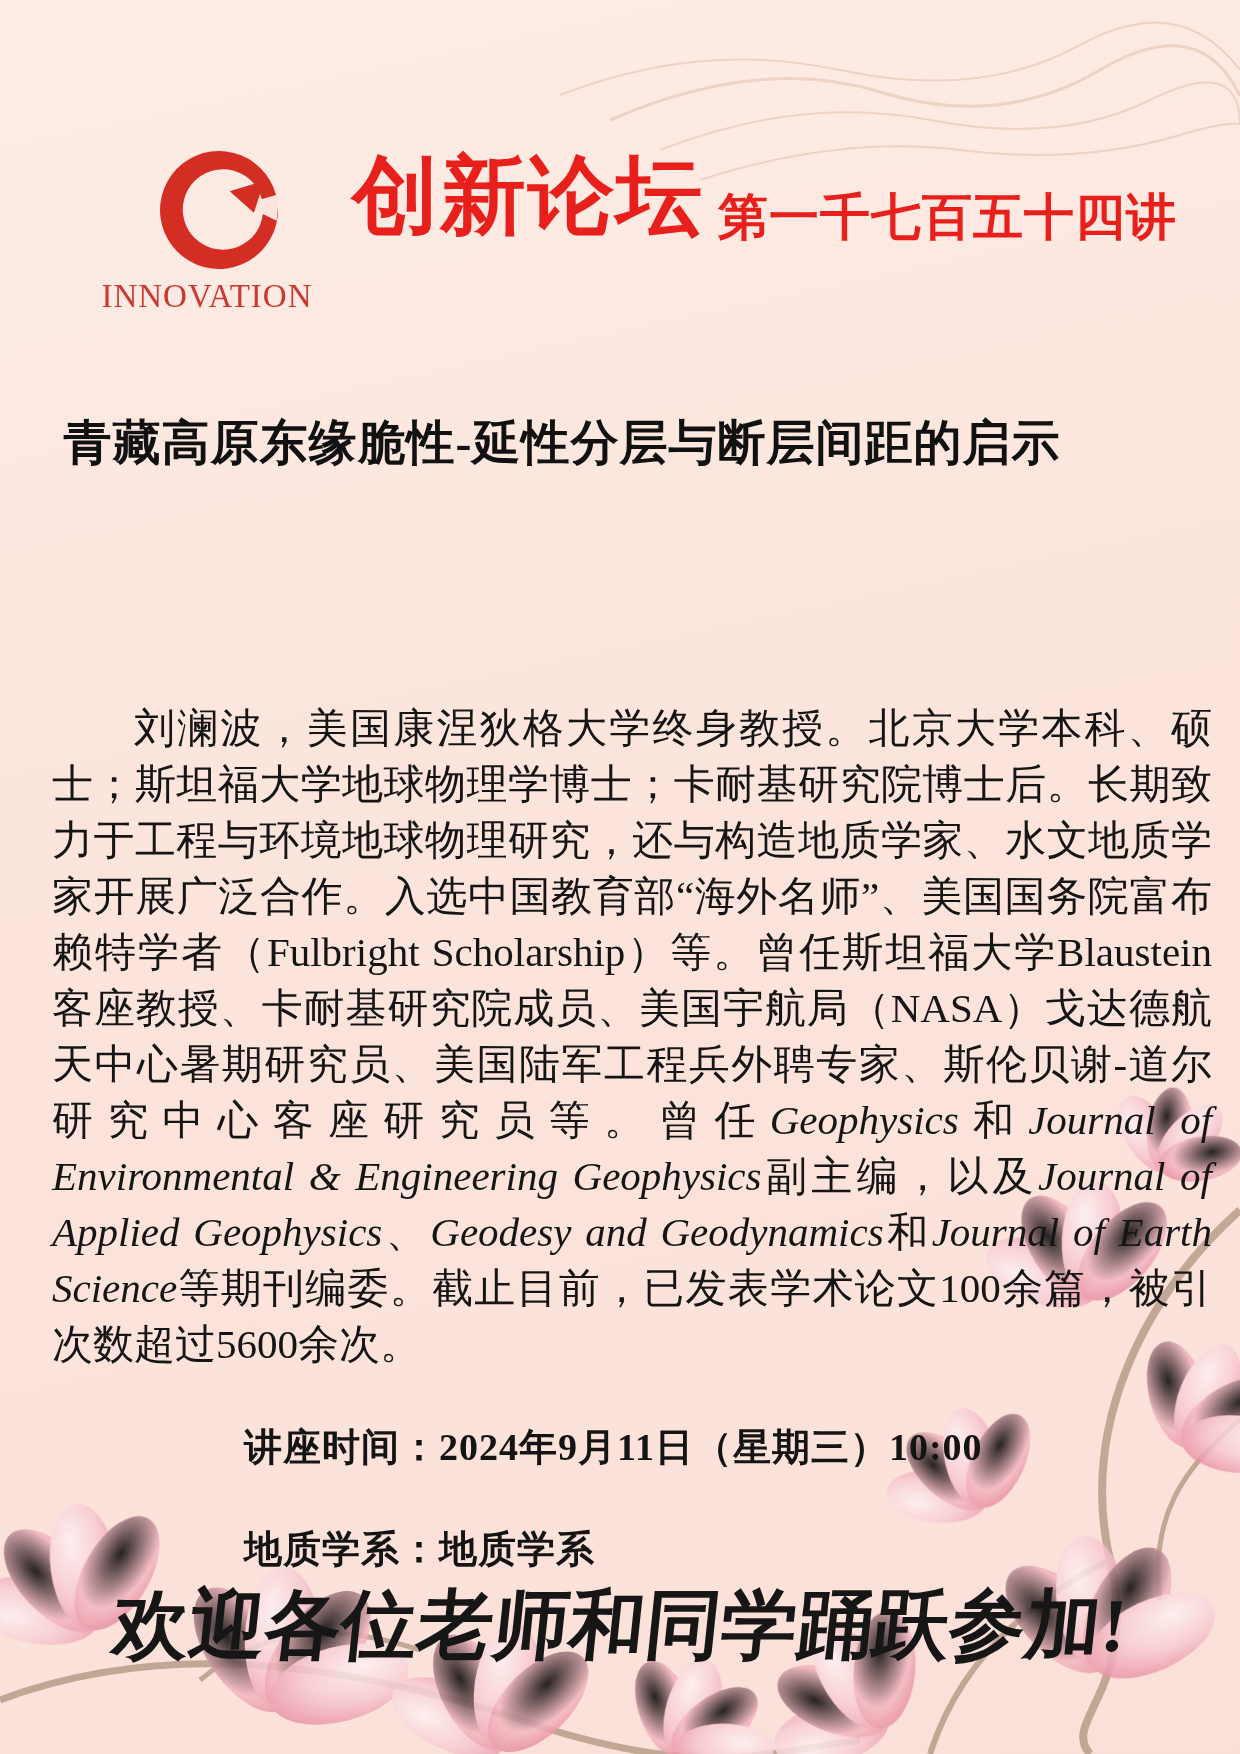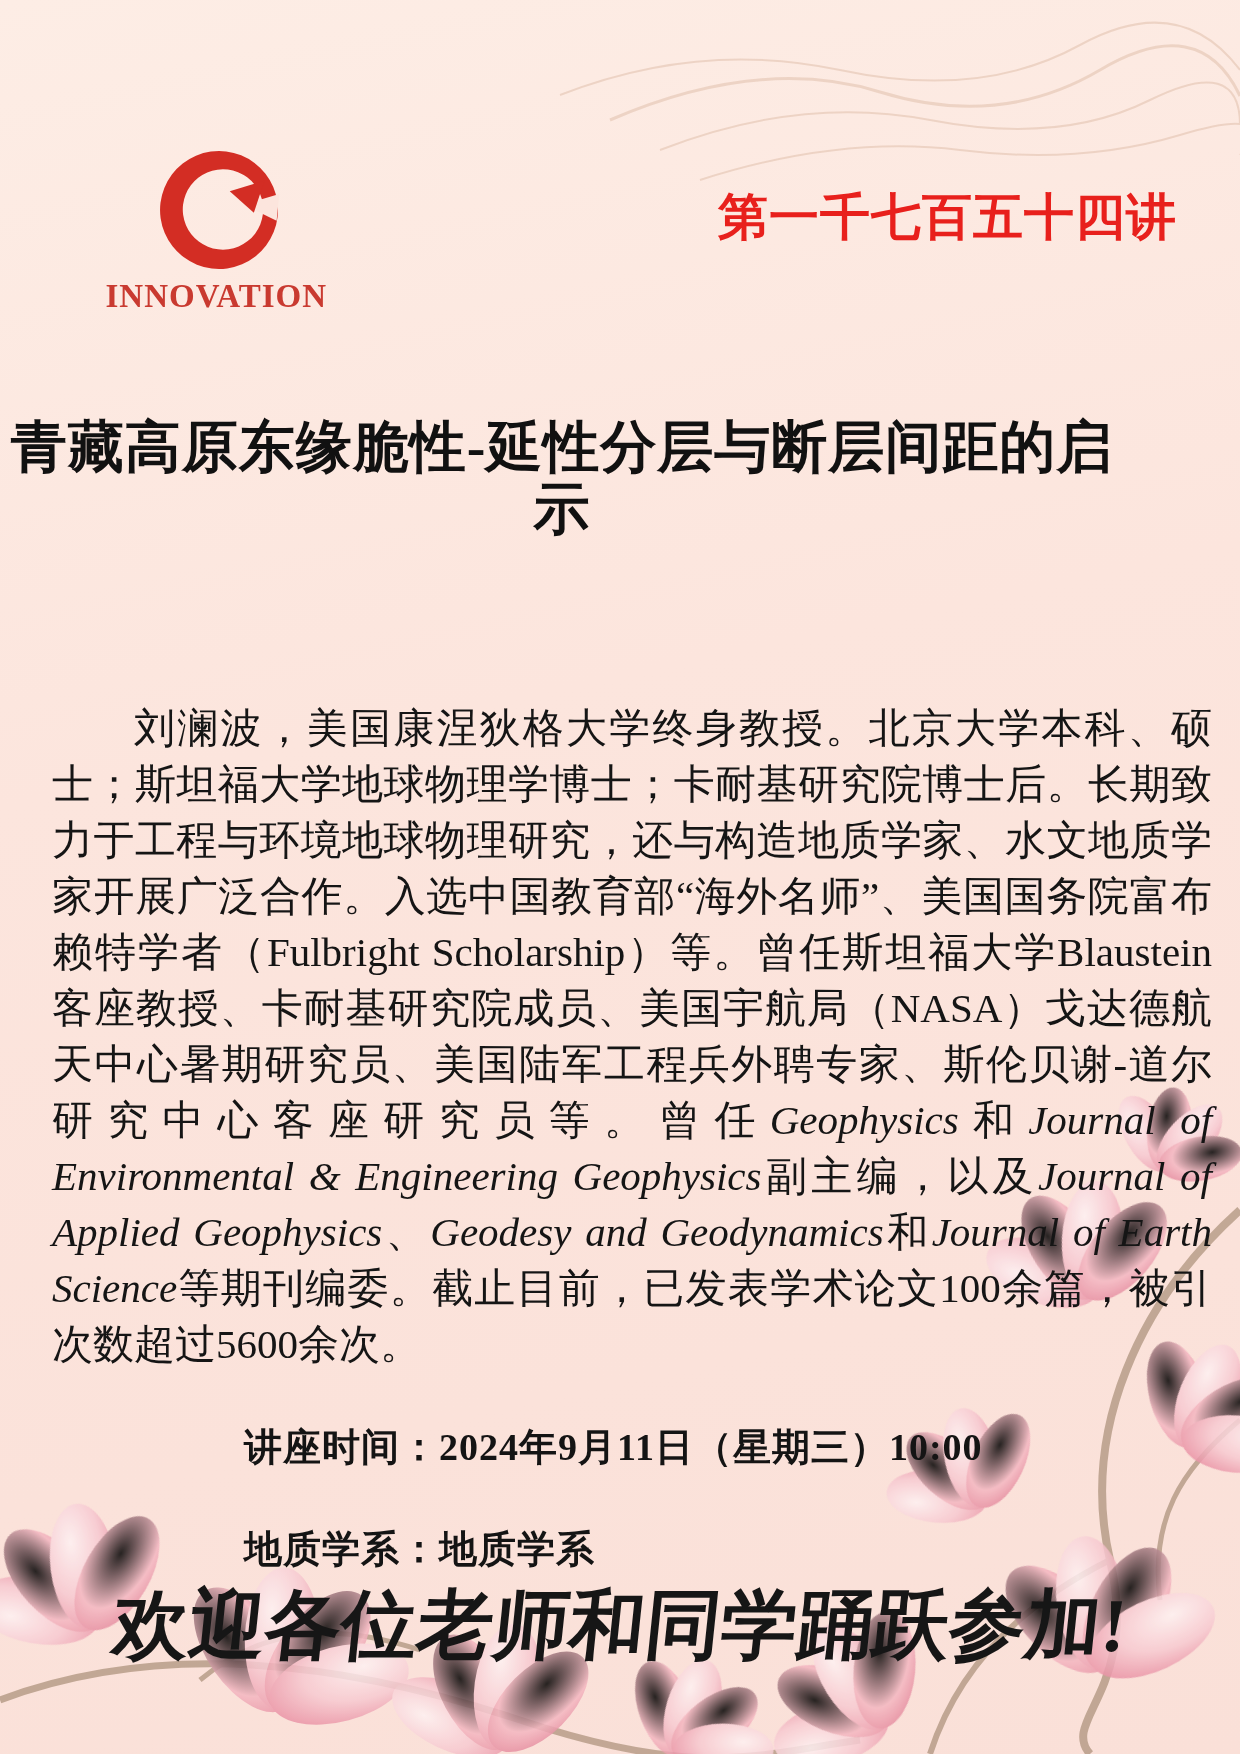--- a/index.html
+++ b/index.html
@@ -6,36 +6,36 @@
   .page{
     position:relative;width:1240px;height:1754px;overflow:hidden;
     background:linear-gradient(168deg,#fdede5 0%,#fce5dd 40%,#fbe2da 75%,#fae0d8 100%);
     font-family:"Liberation Serif","DejaVu Serif",serif;color:#141414;
   }
   .decor{position:absolute;left:0;top:0;width:1240px;height:1754px;z-index:1;}
   .layer{position:absolute;left:0;top:0;width:1240px;height:1754px;z-index:2;}
 
   .logo-svg{position:absolute;left:152px;top:143px;width:134px;height:134px;}
   .innovation{
-    position:absolute;left:87px;top:278px;width:240px;text-align:right;
-    font-size:33px;letter-spacing:1px;color:#c93a30;font-weight:700;
+    position:absolute;left:87px;top:278px;width:240px;text-align:center;
+    font-size:33px;letter-spacing:1px;color:#c93a30;font-weight:400;
   }
   .forum-title{
     position:absolute;left:352px;top:152px;
     font-family:"Liberation Sans","DejaVu Sans",sans-serif;
     font-size:86px;font-weight:700;color:#e8201c;letter-spacing:2px;line-height:1;
   }
   .lecture-no{
     position:absolute;left:706px;top:192px;
     font-family:"Liberation Sans","DejaVu Sans",sans-serif;
     font-size:50px;font-weight:700;color:#e8201c;letter-spacing:1px;line-height:1;margin-left:12px;
   }
   .lec-title{
     position:absolute;left:0;top:417px;width:1124px;text-align:center;
-    font-size:56px;font-weight:700;letter-spacing:1px;line-height:1.1;color:#111;
+    font-size:48px;font-weight:700;letter-spacing:1px;line-height:1.1;color:#111;
   }
   .speakers{position:absolute;left:388px;top:526px;font-size:35px;line-height:52px;}
   .speakers .row{white-space:nowrap;}
   .bio{
     position:absolute;left:40px;top:688px;width:1160px;margin:12px;
     font-size:41px;line-height:56px;text-align:justify;text-indent:2em;color:#151515;
   }
   .bio .it{font-style:italic;}
   .details{
     position:absolute;left:244px;top:1372px;font-size:38px;line-height:54px;
@@ -148,20 +148,21 @@
 
   <div class="layer">
 
     <svg class="logo-svg" viewBox="0 0 100 100">
       <path fill-rule="evenodd" fill="#d32d24" d="M50,6 a44,44 0 1,0 0.01,0 z M53,20 a30,30 0 1,1 -0.01,0 z" transform="rotate(-8 50 50)"></path>
       <path d="M95,38 L68,46 L93,58 Z" fill="#fce5dd"></path>
       <path d="M58,36 L84,28 L76,52 Z" fill="#d32d24"></path>
     </svg>
     <div class="innovation">INNOVATION</div>
 
+    <div class="forum-title">创新论坛</div>
     <div class="lecture-no">第一千七百五十四讲</div>
 
     <div class="lec-title">青藏高原东缘脆性-延性分层与断层间距的启示</div>
 
     <div class="speakers">
     </div>
 
     <p class="bio"><span>刘澜波，美国康涅狄格大学终身教授。北京大学本科、硕士；斯坦福大学地球物理学博士；卡耐基研究院博士后。长期致力于工程与环境地球物理研究，还与构造地质学家、水文地质学家开展广泛合作。入选中国教育部“海外名师”、美国国务院富布赖特学者（Fulbright Scholarship）等。曾任斯坦福大学Blaustein客座教授、卡耐基研究院成员、美国宇航局（NASA）戈达德航天中心暑期研究员、美国陆军工程兵外聘专家、斯伦贝谢-道尔研究中心客座研究员等。曾任</span><span class="it">Geophysics</span><span>和</span><span class="it">Journal of Environmental &amp; Engineering Geophysics</span><span>副主编，以及</span><span class="it">Journal of Applied Geophysics</span><span>、</span><span class="it">Geodesy and Geodynamics</span><span>和</span><span class="it">Journal of Earth Science</span><span>等期刊编委。截止目前，已发表学术论文100余篇，被引次数超过5600余次。</span></p>
 
     <div class="details">

